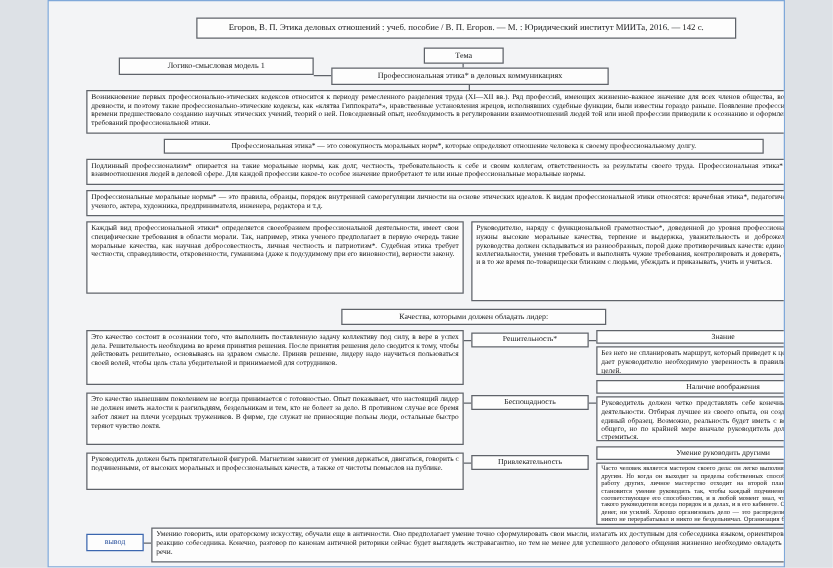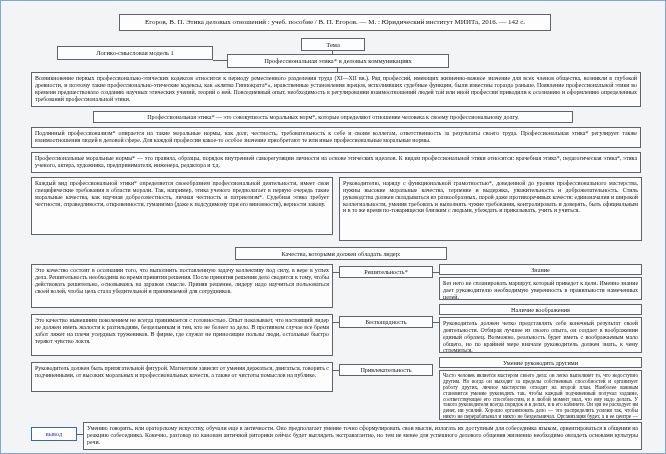--- a/index.html
+++ b/index.html
@@ -1,18 +1,18 @@
 <!DOCTYPE html>
 <html><head>
 <meta charset="utf-8">
 <style>
   html,body{margin:0;padding:0;background:#dde1e6;}
   body{font-family:"Liberation Serif", serif;}
   .screen{
-    position:relative;width:666px;height:454px;margin:0 auto;
+    position:relative;width:590px;height:454px;margin:0 auto;
     background:#f3f4f6;border:1px solid #7fa8d9;box-sizing:border-box;
     overflow:hidden;color:#17181a;
   }
   .box{
     position:absolute;background:#fdfdfd;border:1px solid #5f636a;
     box-sizing:border-box;padding:2px 3px;
     font-size:5.9px;line-height:1.16;text-align:justify;overflow:hidden;
   }
   .center{
     display:flex;align-items:center;justify-content:center;

